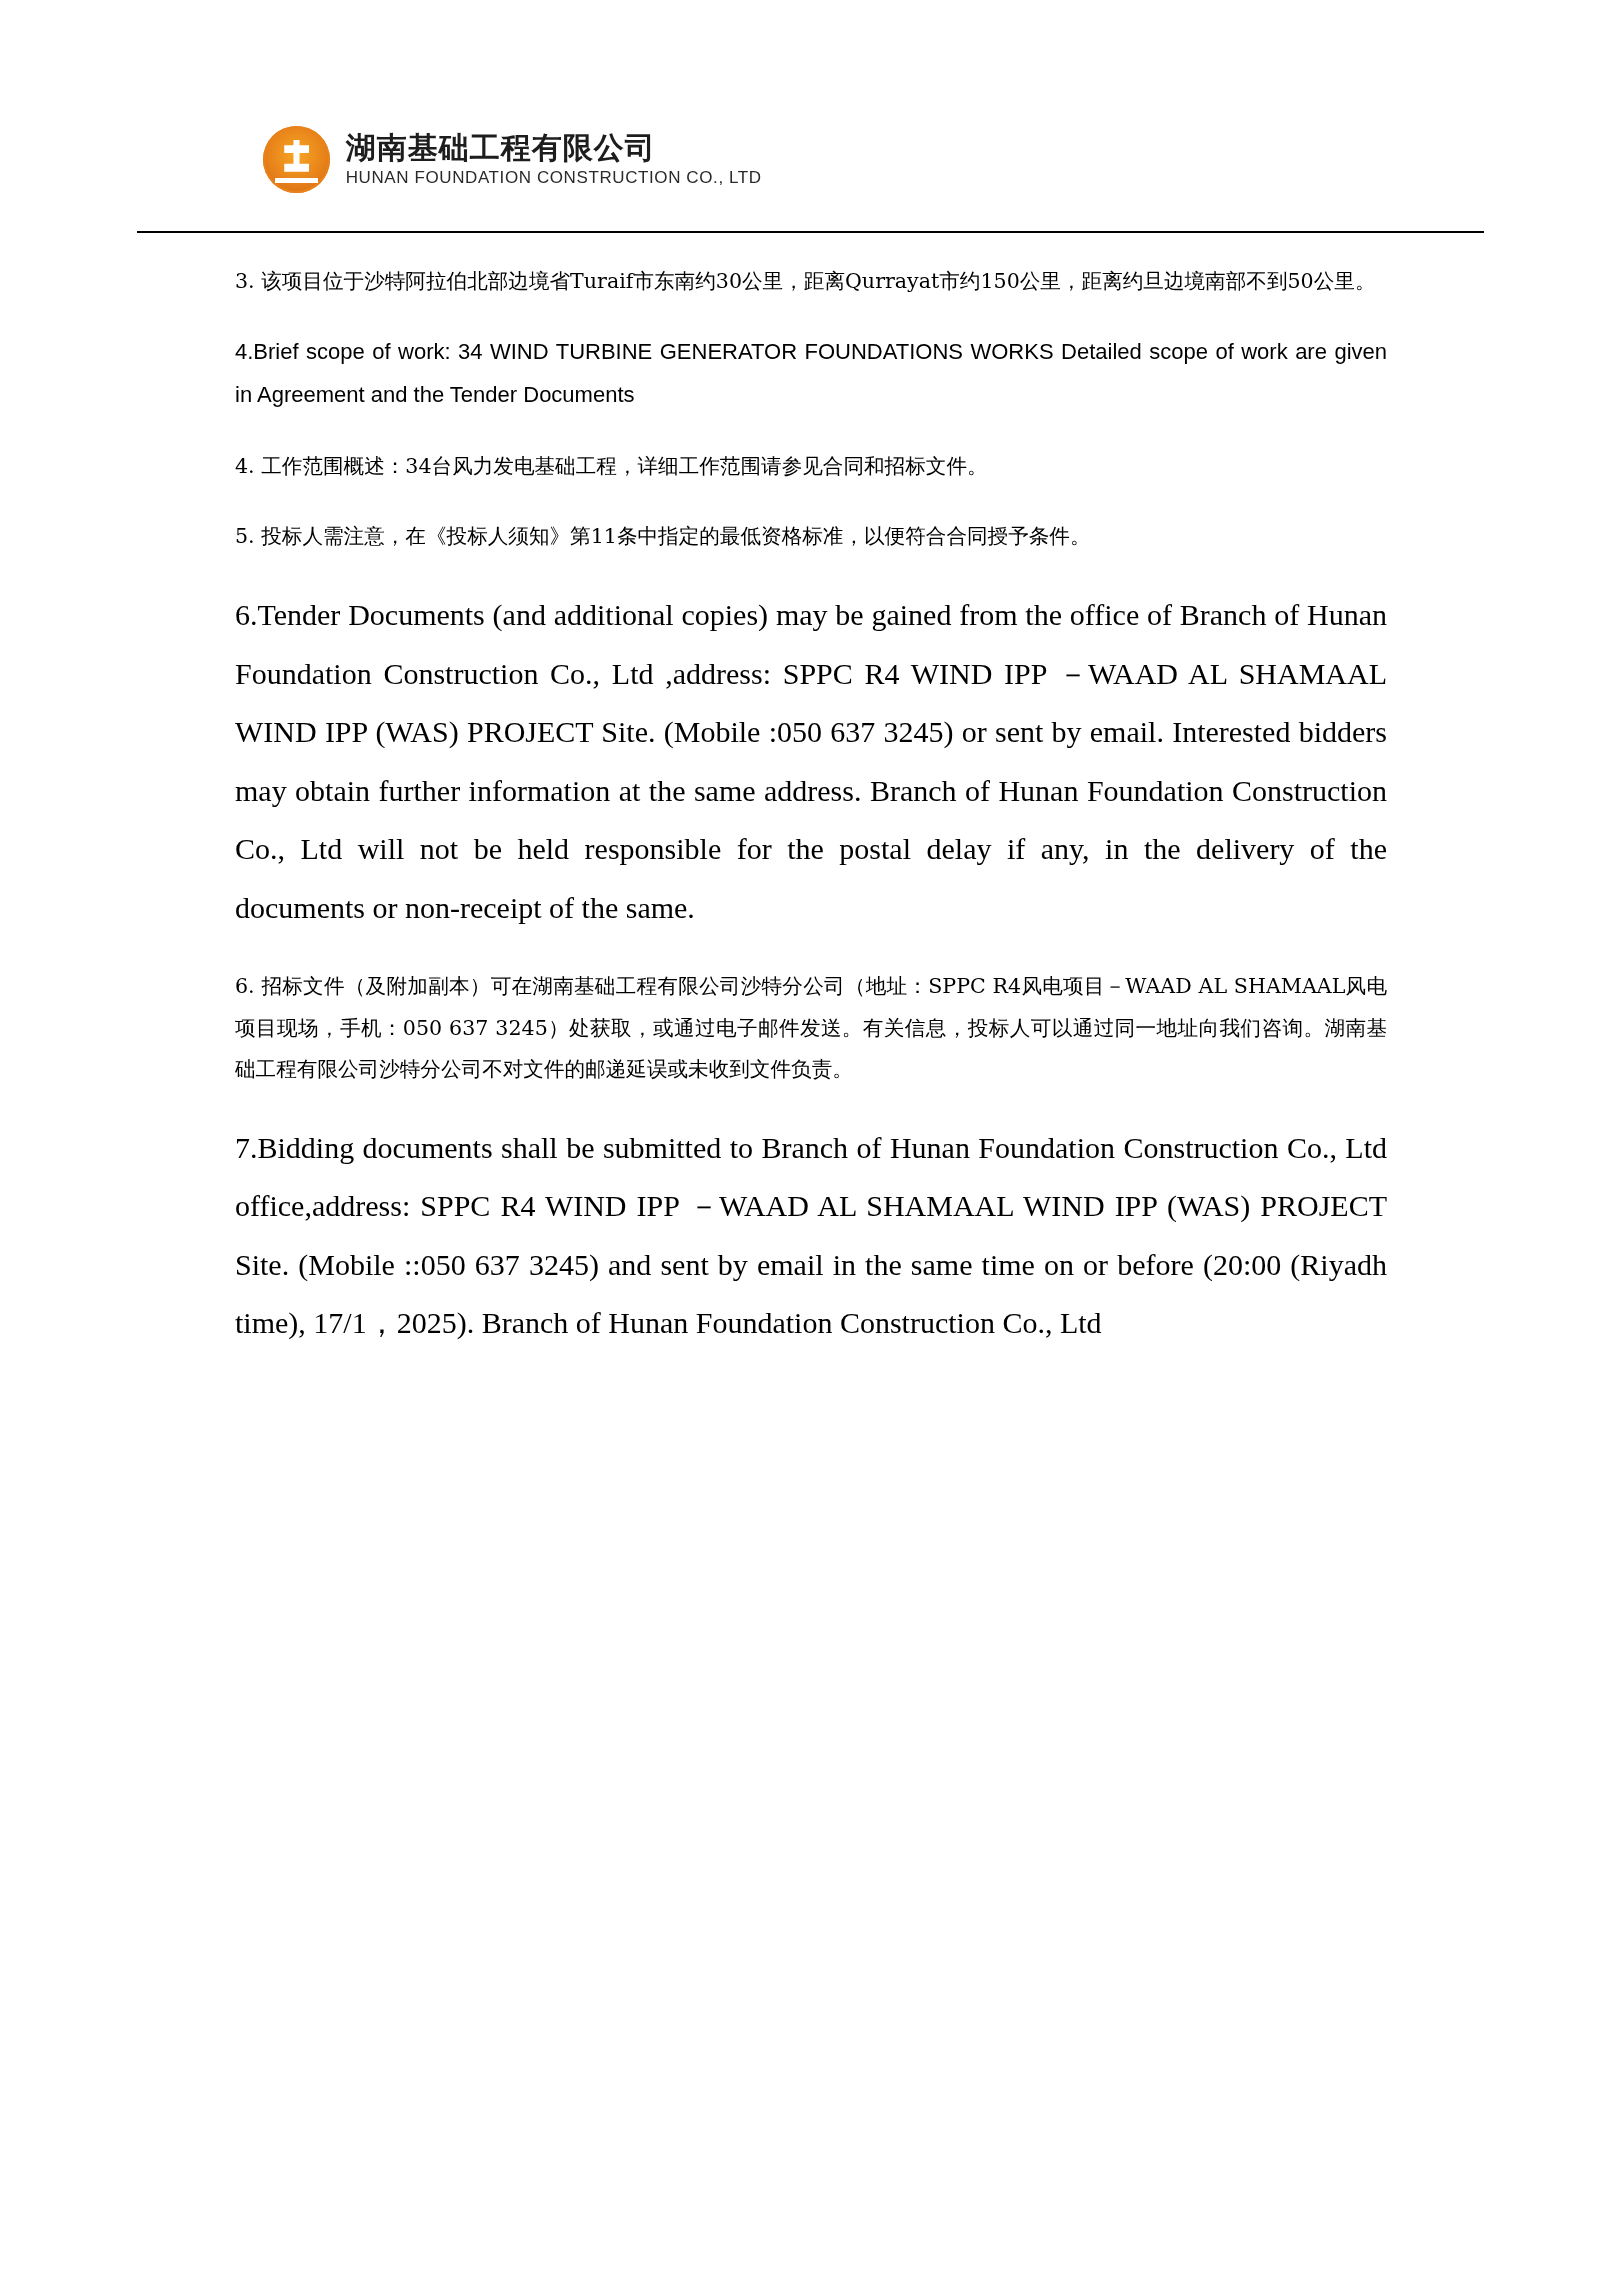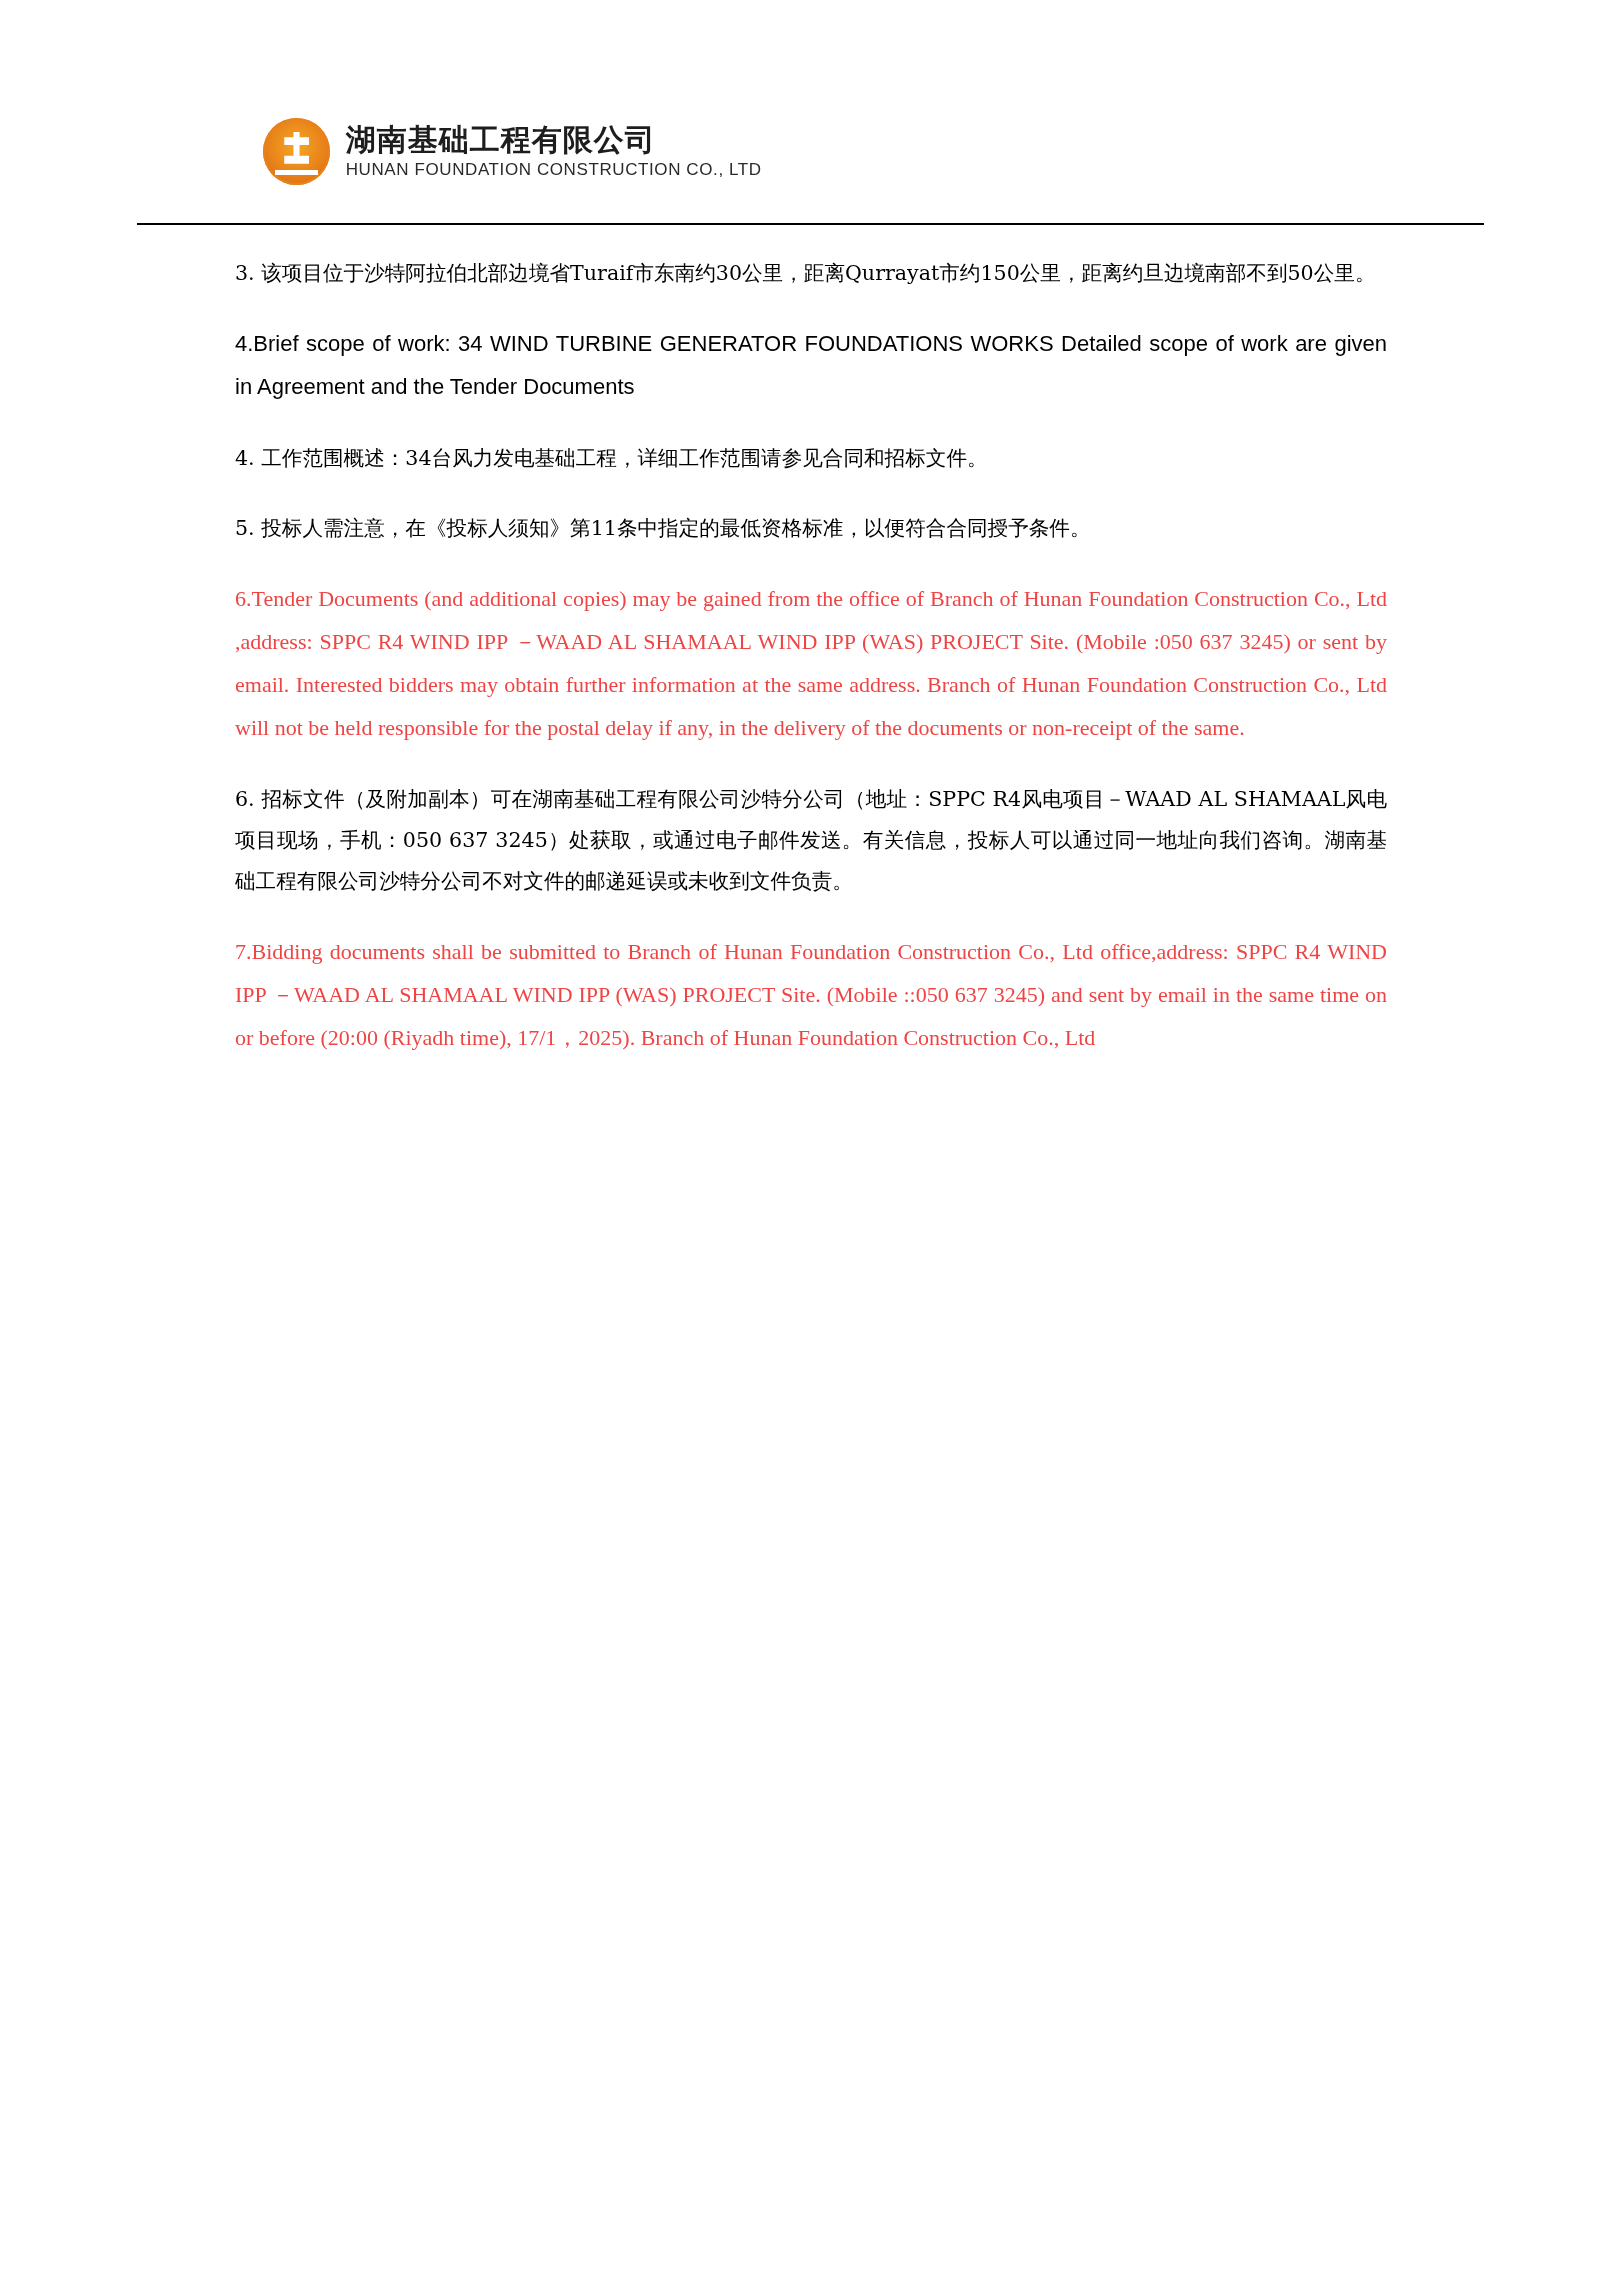--- a/index.html
+++ b/index.html
@@ -5,21 +5,21 @@
   html, body {
     margin: 0;
     padding: 0;
     background: #ffffff;
   }
   .page {
     position: relative;
     width: 1621px;
     height: 1811px;
     background: #ffffff;
-    margin: 0 auto;
+    margin: 8px auto;
     box-sizing: border-box;
     font-family: "Liberation Sans", sans-serif;
     color: #000000;
     padding-left: 40px;
   }
   .header {
     position: absolute;
     left: 0;
     right: 0;
     top: 118px;
@@ -112,24 +112,24 @@
   }
   .cn {
     font-family: "DejaVu Serif", "Liberation Serif", serif;
     font-size: 20.6px;
     line-height: 2.0;
     text-align: justify;
     color: #000000;
   }
   .mix {
     font-family: "Liberation Serif", "DejaVu Serif", serif;
-    font-size: 22px;
+    font-size: 30px;
     line-height: 1.95;
     text-align: justify;
-    color: #ef4444;
+    color: #000000;
   }
   .page-number {
     position: absolute;
     left: 0;
     right: 0;
     top: 2132px;
     text-align: center;
     font-family: "Liberation Serif", serif;
     font-size: 19.6px;
     color: #000000;

